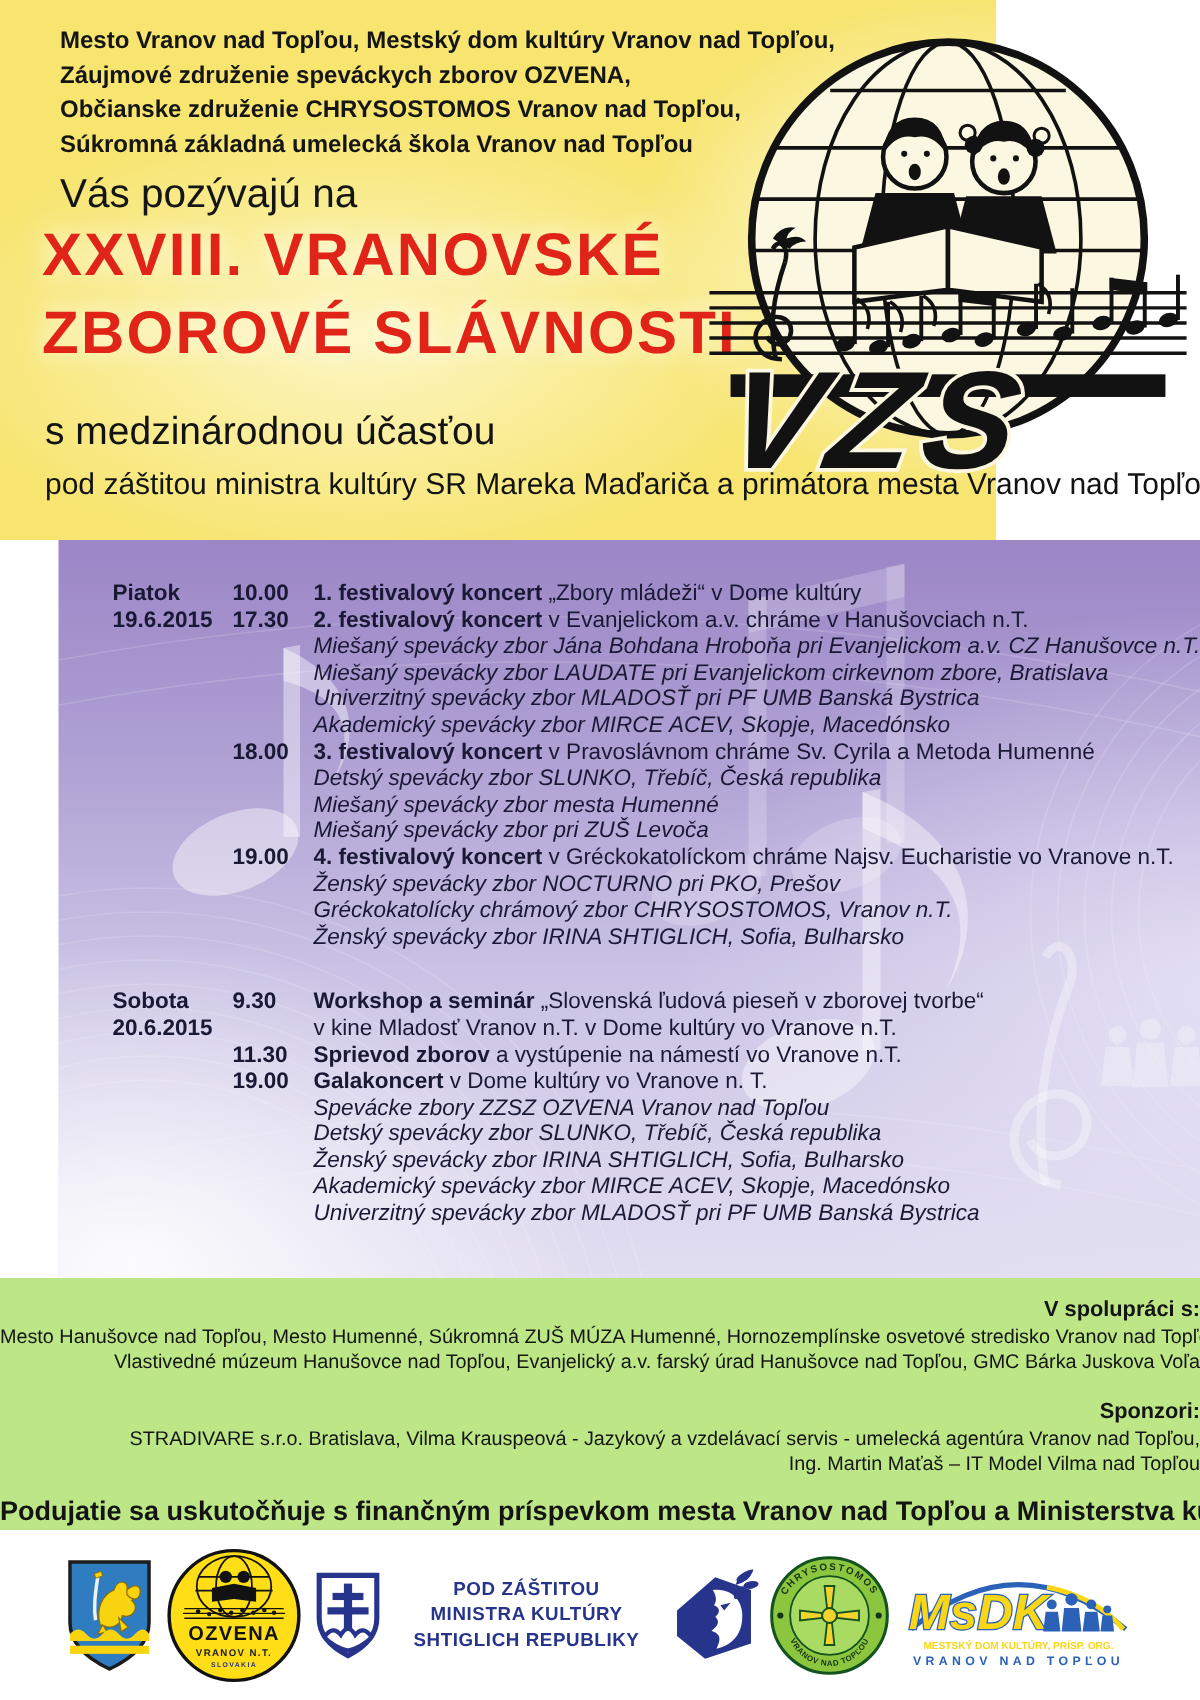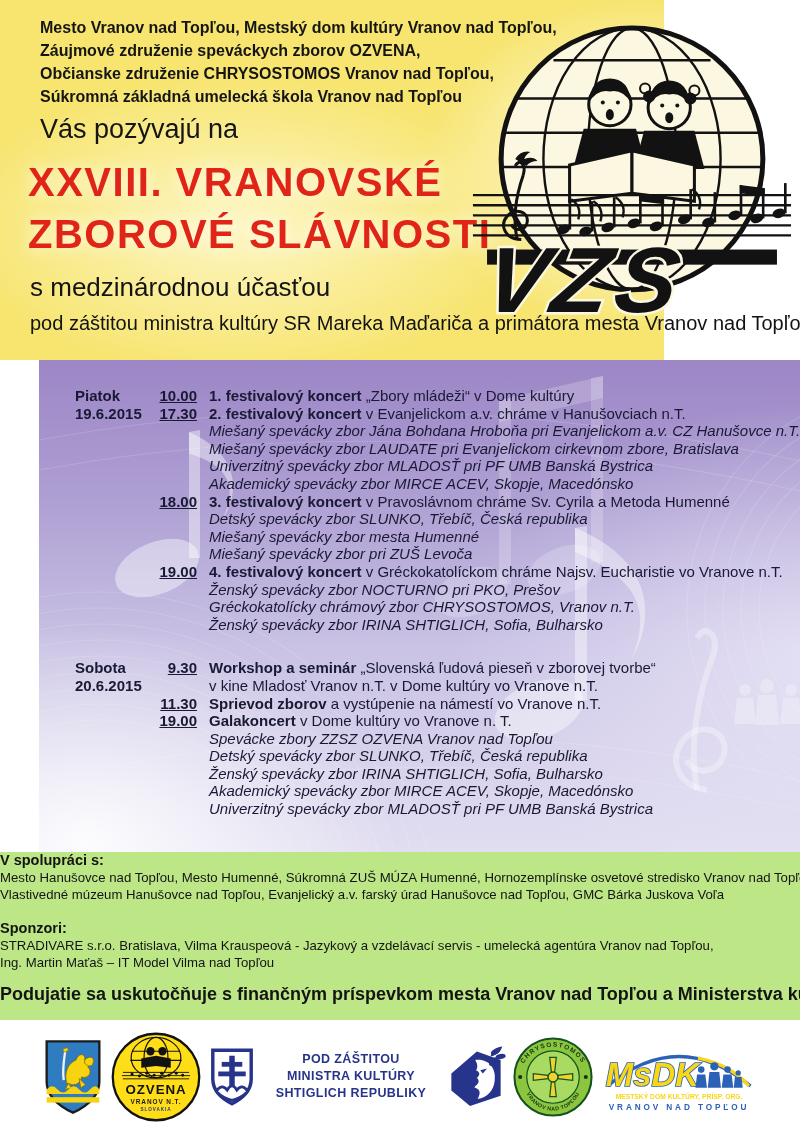--- a/index.html
+++ b/index.html
@@ -11,21 +11,21 @@
   
   .header{
     position:relative;width:664px;height:360px;
     background:
       radial-gradient(300px 230px at 640px 165px, #FFFEF0 0%, rgba(255,253,230,0) 72%),
       radial-gradient(380px 200px at 240px 225px, rgba(255,252,225,.75) 0%, rgba(255,252,225,0) 75%),
       #F7E570;
   }
   .org-lines{position:absolute;left:40px;top:16px;font-size:16px;font-weight:700;line-height:23px;color:#151515;white-space:nowrap;}
   .invite{position:absolute;left:40px;top:114px;font-size:27px;color:#151515;}
-  .big-title{position:absolute;left:28px;top:156px;font-size:40px;line-height:52px;font-weight:800;
+  .big-title{position:absolute;left:28px;top:144px;font-size:40px;line-height:52px;font-weight:800;
     color:#E02518;letter-spacing:1.5px;white-space:nowrap;
     text-shadow:0 0 16px rgba(255,255,240,.95);}
   .subtitle{position:absolute;left:30px;top:272px;font-size:26px;color:#131313;}
   .patronage{position:absolute;left:30px;top:312px;font-size:20px;color:#131313;white-space:nowrap;}
   .vzs-logo-wrap{position:absolute;left:470px;top:16px;width:324px;height:302px;}
   
   .program{
     position:relative;width:800px;height:492px;overflow:hidden;
     background:
       radial-gradient(430px 300px at 6% 98%, rgba(255,255,255,.9), rgba(255,255,255,0) 72%),
@@ -33,27 +33,27 @@
       linear-gradient(180deg,#9C86C6 0%,#AE9FD3 28%,#C9C2E4 58%,#E2DEF1 100%);
     margin-left: 39px;
   }
   .bg-deco{position:absolute;left:0;top:0;z-index:1;}
   .prog-inner{position:relative;z-index:2;padding-top:27px;}
   .prog-block{position:relative;font-size:15px;line-height:17.6px;color:#191935;padding-left:170px;white-space:nowrap;}
   .prog-block .day{position:absolute;left:36px;top:0;font-weight:700;}
   .prog-block .date{position:absolute;left:36px;top:17.6px;font-weight:700;}
   .block-sat{margin-top:26px;}
   .row{position:relative;}
-  .row .time{position:absolute;left:-54px;width:42px;text-align:right;font-weight:700;text-decoration:underline;}
+  .row .time{position:absolute;left:-54px;width:42px;text-align:left;font-weight:700;}
   .row.choir{font-style:italic;}
   .row b{font-weight:700;}
   
   .coop{
     width:800px;height:168px;box-sizing:border-box;background:#BDE786;
-    text-align:left;color:#141414;padding-top:0;
+    text-align:right;color:#141414;padding-top:13px;
     font-size:13.2px;line-height:17px;white-space:nowrap;
   }
   .coop .head{font-weight:700;font-size:14.5px;}
   .coop .sponsors-head{margin-top:17px;}
   .coop .funding{margin-top:15px;font-weight:700;font-size:18px;white-space:nowrap;}
   
   .footer{
     width:800px;height:113px;background:#fff;box-sizing:border-box;
     display:flex;align-items:center;justify-content:space-between;
     padding:0 42px;

